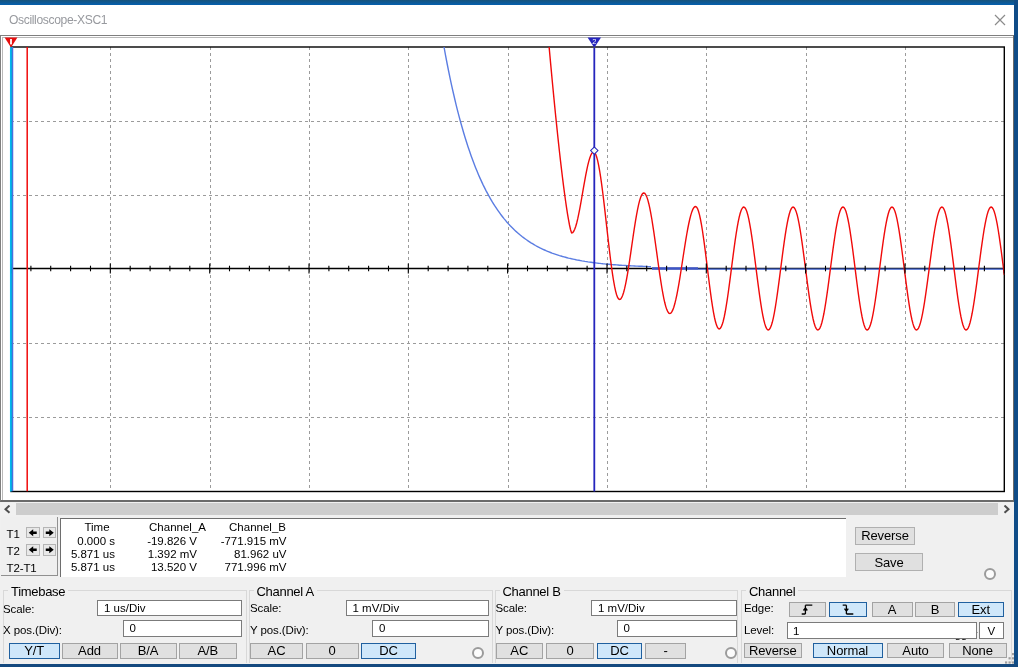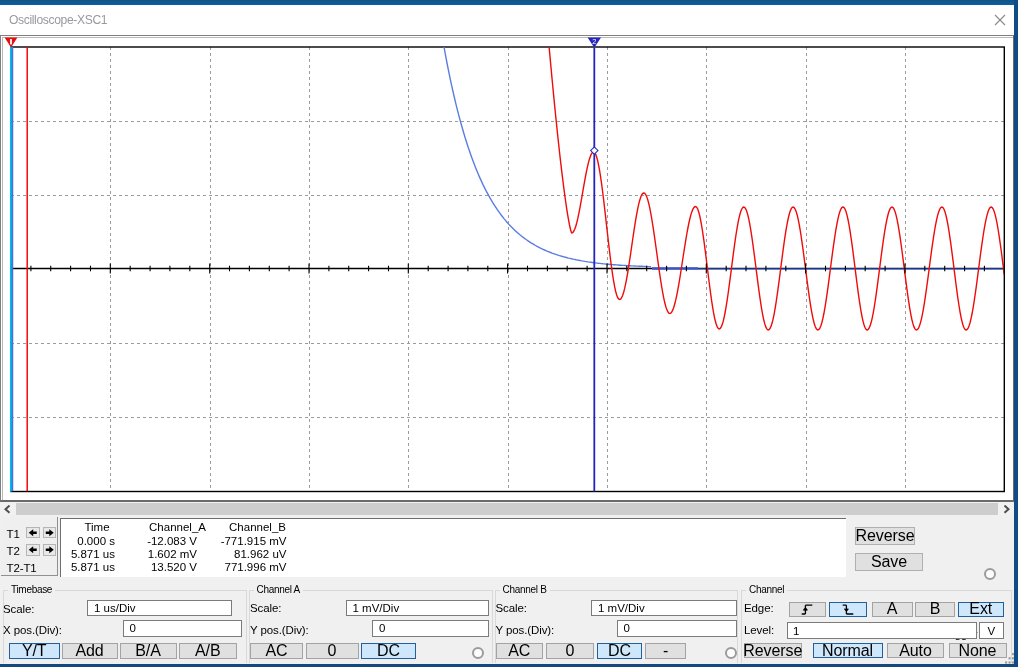--- a/index.html
+++ b/index.html
@@ -1,25 +1,25 @@
 <!DOCTYPE html>
 <html><head><meta charset="utf-8"><style>
 * { margin:0; padding:0; box-sizing:border-box; }
 html,body { width:1018px; height:667px; overflow:hidden; background:#f0f0f0;
   font-family:"Liberation Sans", sans-serif; position:relative; }
 .abs { position:absolute; }
 .lbl { position:absolute; font-size:11.5px; color:#000; white-space:nowrap; letter-spacing:-0.1px;}
 .inp { position:absolute; background:#fff; border:1px solid #7b7b7b; font-size:11.5px;
   color:#000; display:flex; align-items:center; }
-.btn { position:absolute; background:#e0e0e0; border:1px solid #a3a3a3; font-size:16px;
+.btn { position:absolute; background:#e0e0e0; border:1px solid #a3a3a3; font-size:13px;
   color:#000; display:flex; align-items:center; justify-content:center; letter-spacing:-0.1px;}
 .btn.sel { background:#cfe7fa; border:1.5px solid #20609f; }
 .grp { position:absolute; border:1px solid #d8d8d8; border-bottom:none; }
 .leg { position:absolute; top:-7px; left:4px; background:#f0f0f0; padding:0 3px;
-  font-size:10px; letter-spacing:-0.3px; color:#000; white-space:nowrap;}
+  font-size:13px; letter-spacing:-0.3px; color:#000; white-space:nowrap;}
 .led { position:absolute; width:12px; height:12px; border-radius:50%;
   border:2px solid #9b9b9b; background:#fcfcfc; }
 </style></head>
 <body>
 
 <div class="abs" style="left:0;top:0;width:1018px;height:35px;background:#fff;"></div>
 <div class="abs" style="left:0;top:0;width:1018px;height:5px;background:linear-gradient(#17537b,#0560ae);"></div>
 <div class="abs" style="left:9px;top:13px;font-size:12.1px;letter-spacing:-0.35px;color:#97999e;">Oscilloscope-XSC1</div>
 <svg class="abs" style="left:994px;top:14px;" width="12" height="12" viewBox="0 0 12 12">
  <path d="M1,1 L11,11 M11,1 L1,11" stroke="#8b8b8b" stroke-width="1.2"></path>
@@ -159,22 +159,22 @@
 
 <div class="abs" style="left:59.5px;top:518px;width:786px;height:59px;background:#fff;
  border-top:1.2px solid #6e6e6e;border-left:1.2px solid #6e6e6e;"></div>
 <div class="abs" style="font-size:11.5px;color:#000;">
  <div class="abs" style="left:79px;top:520.5px;width:36px;text-align:center;">Time</div>
  <div class="abs" style="left:148px;top:520.5px;width:59px;text-align:center;">Channel_A</div>
  <div class="abs" style="left:228px;top:520.5px;width:59px;text-align:center;">Channel_B</div>
  <div class="abs" style="left:40px;top:534.5px;width:75px;text-align:right;">0.000 s</div>
  <div class="abs" style="left:40px;top:547.5px;width:75px;text-align:right;">5.871 us</div>
  <div class="abs" style="left:40px;top:560.5px;width:75px;text-align:right;">5.871 us</div>
- <div class="abs" style="left:120px;top:534.5px;width:77px;text-align:right;">-12.083 V</div>
- <div class="abs" style="left:120px;top:547.5px;width:77px;text-align:right;">1.602 mV</div>
+ <div class="abs" style="left:120px;top:534.5px;width:77px;text-align:right;">-19.826 V</div>
+ <div class="abs" style="left:120px;top:547.5px;width:77px;text-align:right;">1.392 mV</div>
  <div class="abs" style="left:120px;top:560.5px;width:77px;text-align:right;">13.520 V</div>
  <div class="abs" style="left:200px;top:534.5px;width:86.5px;text-align:right;">-771.915 mV</div>
  <div class="abs" style="left:200px;top:547.5px;width:86.5px;text-align:right;">81.962 uV</div>
  <div class="abs" style="left:200px;top:560.5px;width:86.5px;text-align:right;">771.996 mV</div>
 </div>
 
 <div class="btn" style="left:855px;top:527px;width:60px;height:17.5px;border-color:#b0b0b0;">Reverse</div>
 <div class="btn" style="left:855px;top:553px;width:68px;height:18px;border-color:#b0b0b0;">Save</div>
 <div class="lbl" style="left:923px;top:592px;margin-top:36px;">Ext. trigger</div>
 <div class="led" style="left:984px;top:568px;"></div>
@@ -186,21 +186,21 @@
     <span class="leg">Channel A</span>
   </div>
 <div class="grp" style="left:494.5px;top:589.5px;width:243.5px;height:73px;">
     <span class="leg">Channel B</span>
   </div>
 <div class="grp" style="left:741px;top:589.5px;width:271px;height:73px;">
     <span class="leg">Channel</span>
   </div>
 
 <div class="lbl" style="left:3px;top:602.5px;">Scale:</div>
-<div class="inp" style="left:87px;top:599.5px;width:144.5px;height:16.5px;padding-left:6px;">1 us/Div</div>
+<div class="inp" style="left:97px;top:599.5px;width:144.5px;height:16.5px;padding-left:6px;">1 us/Div</div>
 <div class="lbl" style="left:3px;top:623.5px;">X pos.(Div):</div>
 <div class="inp" style="left:122.5px;top:620px;width:119px;height:16.5px;padding-left:6px;">0</div>
 <div class="btn sel" style="left:8.5px;top:643px;width:51.5px;height:15.5px;">Y/T</div>
 <div class="btn" style="left:61.5px;top:643px;width:56px;height:15.5px;">Add</div>
 <div class="btn" style="left:119.5px;top:643px;width:57px;height:15.5px;">B/A</div>
 <div class="btn" style="left:179px;top:643px;width:57.5px;height:15.5px;">A/B</div>
 
 <div class="lbl" style="left:250px;top:602px;">Scale:</div>
 <div class="inp" style="left:345.5px;top:599.5px;width:143.5px;height:16.5px;padding-left:6px;">1 mV/Div</div>
 <div class="lbl" style="left:250px;top:623.5px;">Y pos.(Div):</div>

